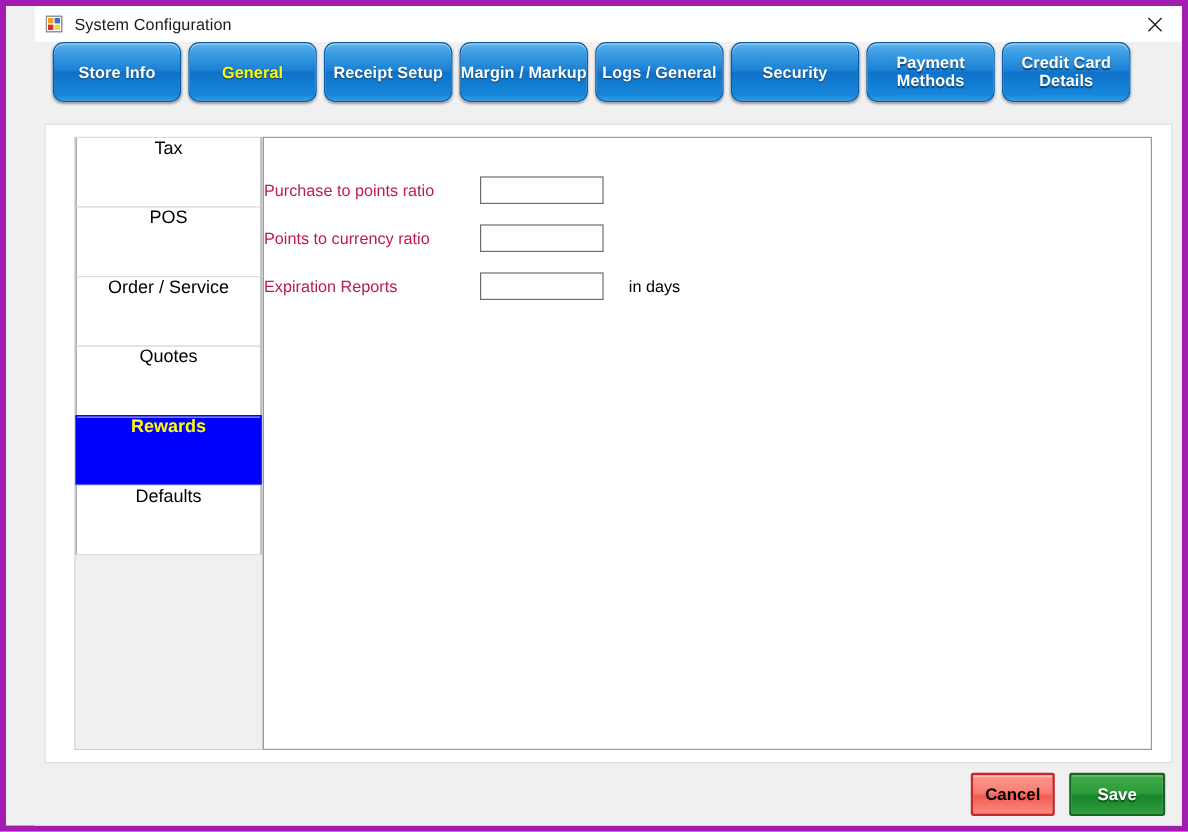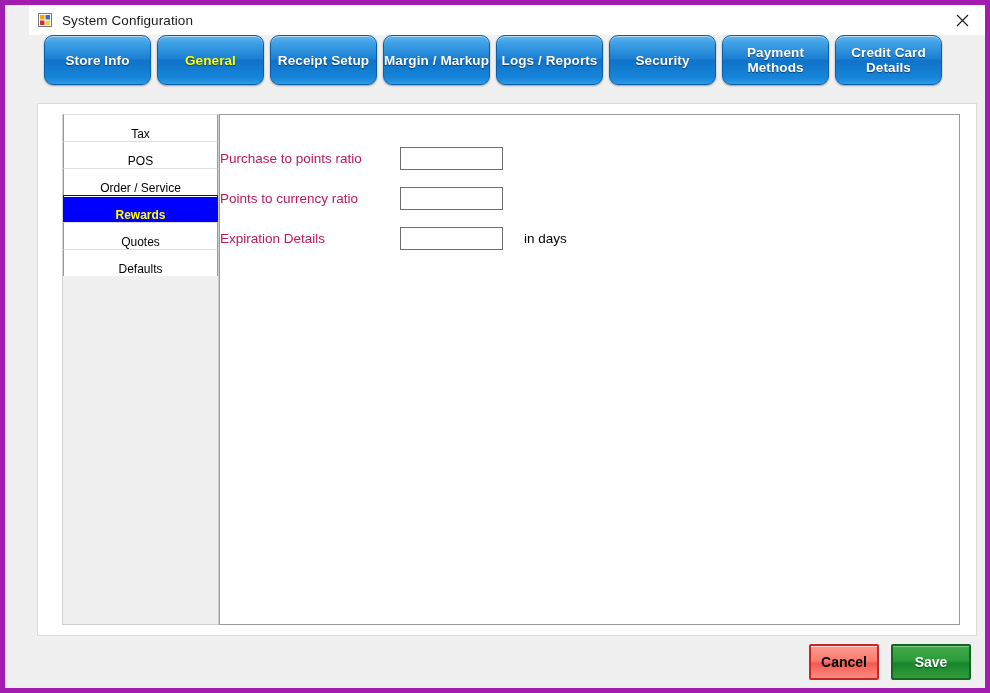--- a/index.html
+++ b/index.html
@@ -122,30 +122,30 @@
     margin: 10px 0 10px 24px;
     background: #f0f0f0;
     border: 1px solid #d0d0d0;
     border-top: none;
     box-sizing: border-box;
     flex: none;
     display: flex;
     flex-direction: column;
   }
   .side-item {
-    height: 28px;
+    height: 59px;
     flex: none;
     background: #ffffff;
     border: 1px solid #9a9a9a;
     border-top: 1px solid #dedede;
     box-shadow: inset 0 1px 0 #ffffff;
     display: flex;
-    align-items: flex-end;
+    align-items: flex-start;
     justify-content: center;
-    font-size: 12px;
+    font-size: 15px;
     color: #000000;
     cursor: default;
     box-sizing: border-box;
     margin-bottom: -1px;
   }
   .side-item.selected {
     background: #0000ff;
     border-color: #0000ff;
     color: #ffff00;
     font-weight: bold;
@@ -272,21 +272,21 @@
       <div class="tab active">
         <span>General</span>
       </div>
       <div class="tab">
         <span>Receipt Setup</span>
       </div>
       <div class="tab">
         <span>Margin / Markup</span>
       </div>
       <div class="tab">
-        <span>Logs / Reports</span>
+        <span>Logs / General</span>
       </div>
       <div class="tab">
         <span>Security</span>
       </div>
       <div class="tab">
         <span>Payment Methods</span>
       </div>
       <div class="tab">
         <span>Credit Card Details</span>
       </div>
@@ -297,44 +297,44 @@
     <div class="sidebar" id="sidebar">
       <div class="side-item">
           <span>Tax</span>
         </div>
         <div class="side-item">
           <span>POS</span>
         </div>
         <div class="side-item">
           <span>Order / Service</span>
         </div>
+        <div class="side-item">
+          <span>Quotes</span>
+        </div>
         <div class="side-item selected">
           <span>Rewards</span>
-        </div>
-        <div class="side-item">
-          <span>Quotes</span>
         </div>
         <div class="side-item">
           <span>Defaults</span>
         </div>
         <div class="side-filler"></div>
     </div>
 
     <div class="content">
       <div class="form" id="form">
           <div class="frow">
             <div class="flabel">Purchase to points ratio</div>
             <input type="text" class="finput" value="" style="">
           </div>
           <div class="frow">
             <div class="flabel">Points to currency ratio</div>
             <input type="text" class="finput" value="" style="">
           </div>
           <div class="frow">
-            <div class="flabel">Expiration Details</div>
+            <div class="flabel">Expiration Reports</div>
             <input type="text" class="finput" value="" style="">
             <div class="fsuffix">in days</div>
           </div>
         </div>
     </div>
 
   </div>
 
   <div class="footer">
     <div class="btn btn-cancel">

